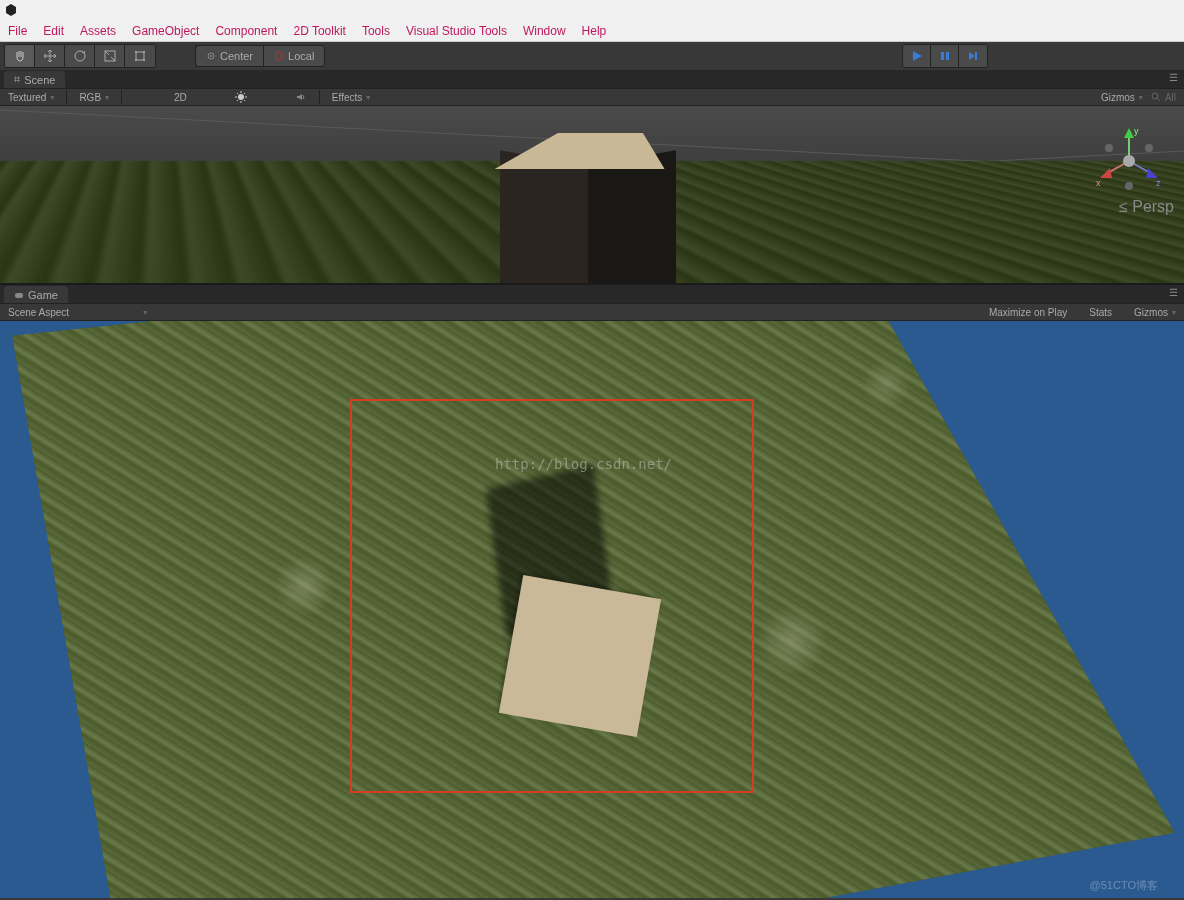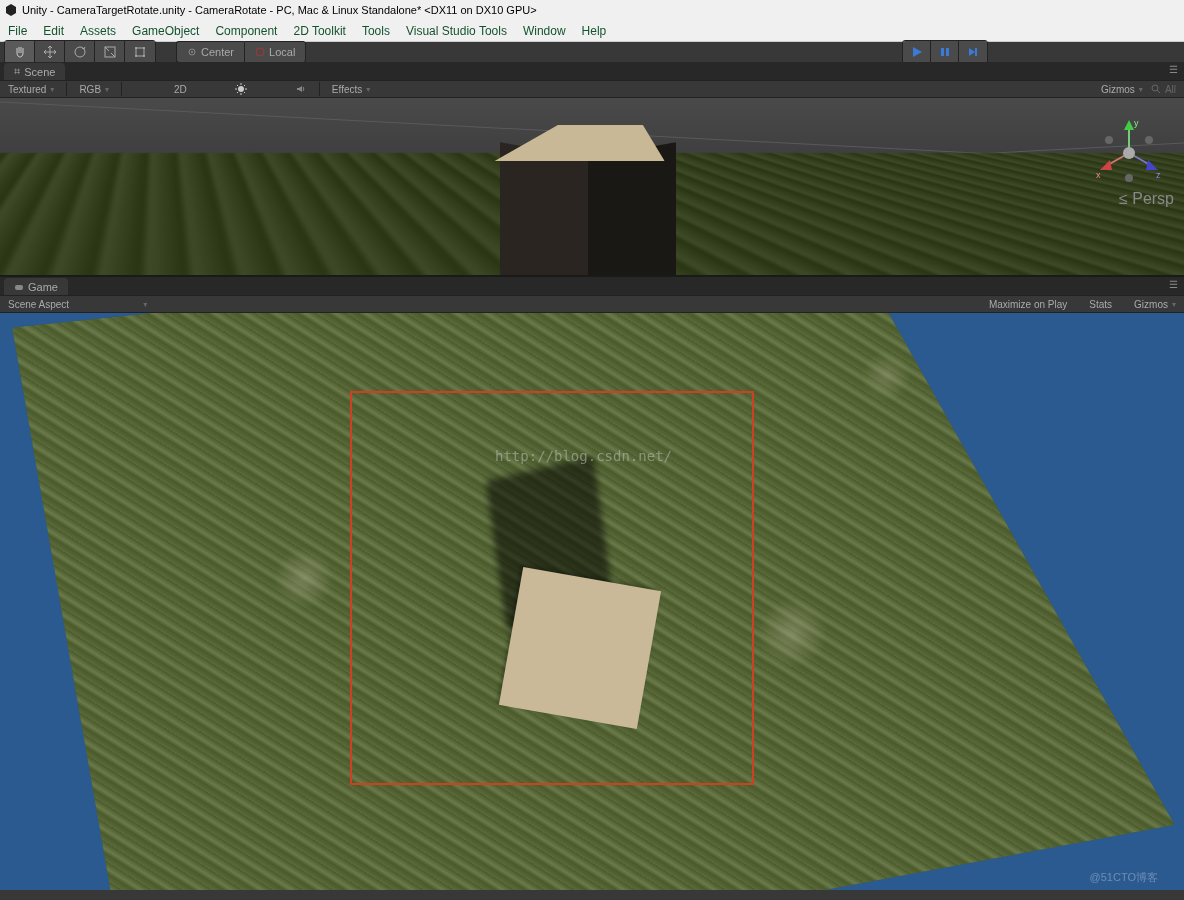--- a/index.html
+++ b/index.html
@@ -3,25 +3,25 @@
 <meta charset="utf-8">
 <style>
 * { margin: 0; padding: 0; box-sizing: border-box; font-family: Arial, sans-serif; }
 body { background: #383838; width: 1184px; height: 900px; overflow: hidden; position: relative; }
 
 
 .title-bar { height: 20px; background: #f0f0f0; display: flex; align-items: center; padding-left: 4px; font-size: 11px; color: #000; }
 .title-bar svg { margin-right: 4px; }
 
 
-.menu-bar { height: 22px; background: #f0f0f0; display: flex; align-items: center; padding-left: 8px; gap: 16px; font-size: 12px; color: #14532d; border-bottom: 1px solid #ccc; }
+.menu-bar { height: 22px; background: #f0f0f0; display: flex; align-items: center; padding-left: 8px; gap: 16px; font-size: 12px; color: #be185d; border-bottom: 1px solid #ccc; }
 .menu-item { cursor: pointer; }
 
 
-.toolbar { height: 20px; background: #383838; display: flex; align-items: center; padding: 9px 4px; position: relative; }
+.toolbar { height: 28px; background: #383838; display: flex; align-items: center; padding: 9px 4px; position: relative; gap: 19px; }
 .tool-group { display: flex; border: 1px solid #222; border-radius: 3px; overflow: hidden; }
 .tool-btn { width: 30px; height: 22px; background: #4a4a4a; border: none; border-right: 1px solid #222; display: flex; align-items: center; justify-content: center; cursor: pointer; color: #aaa; }
 .tool-btn:last-child { border-right: none; }
 .tool-btn.active { background: #5a5a5a; }
 .pivot-group { display: flex; margin-left: 20px; gap: 0; }
 .pivot-btn { height: 22px; padding: 0 10px; background: #4a4a4a; border: 1px solid #222; display: flex; align-items: center; gap: 4px; font-size: 11px; color: #aaa; cursor: pointer; }
 .pivot-btn:first-child { border-radius: 3px 0 0 3px; border-right: none; }
 .pivot-btn:last-child { border-radius: 0 3px 3px 0; }
 .play-controls { position: absolute; right: 196px; display: flex; border: 1px solid #222; border-radius: 3px; overflow: hidden; }
 .play-btn { width: 28px; height: 22px; background: #4a4a4a; border: none; border-right: 1px solid #222; display: flex; align-items: center; justify-content: center; cursor: pointer; }
@@ -78,21 +78,20 @@
 .divider { height: 2px; background: #1a1a1a; }
 .vsep { width: 1px; height: 14px; background: #222; margin: 0 4px; }
 </style>
 </head>
 <body>
 
 <div class="title-bar">
   <svg width="14" height="14" viewBox="0 0 14 14">
       <polygon points="7,1 12,4 12,10 7,13 2,10 2,4" fill="#222"></polygon>
     </svg>
-  <span>Unity - CameraTargetRotate.unity - CameraRotate - PC, Mac &amp; Linux Standalone* &lt;DX11 on DX10 GPU&gt;</span>
 </div>
 
 <div class="menu-bar">
   <span class="menu-item">File</span>
   <span class="menu-item">Edit</span>
   <span class="menu-item">Assets</span>
   <span class="menu-item">GameObject</span>
   <span class="menu-item">Component</span>
   <span class="menu-item">2D Toolkit</span>
   <span class="menu-item">Tools</span>

